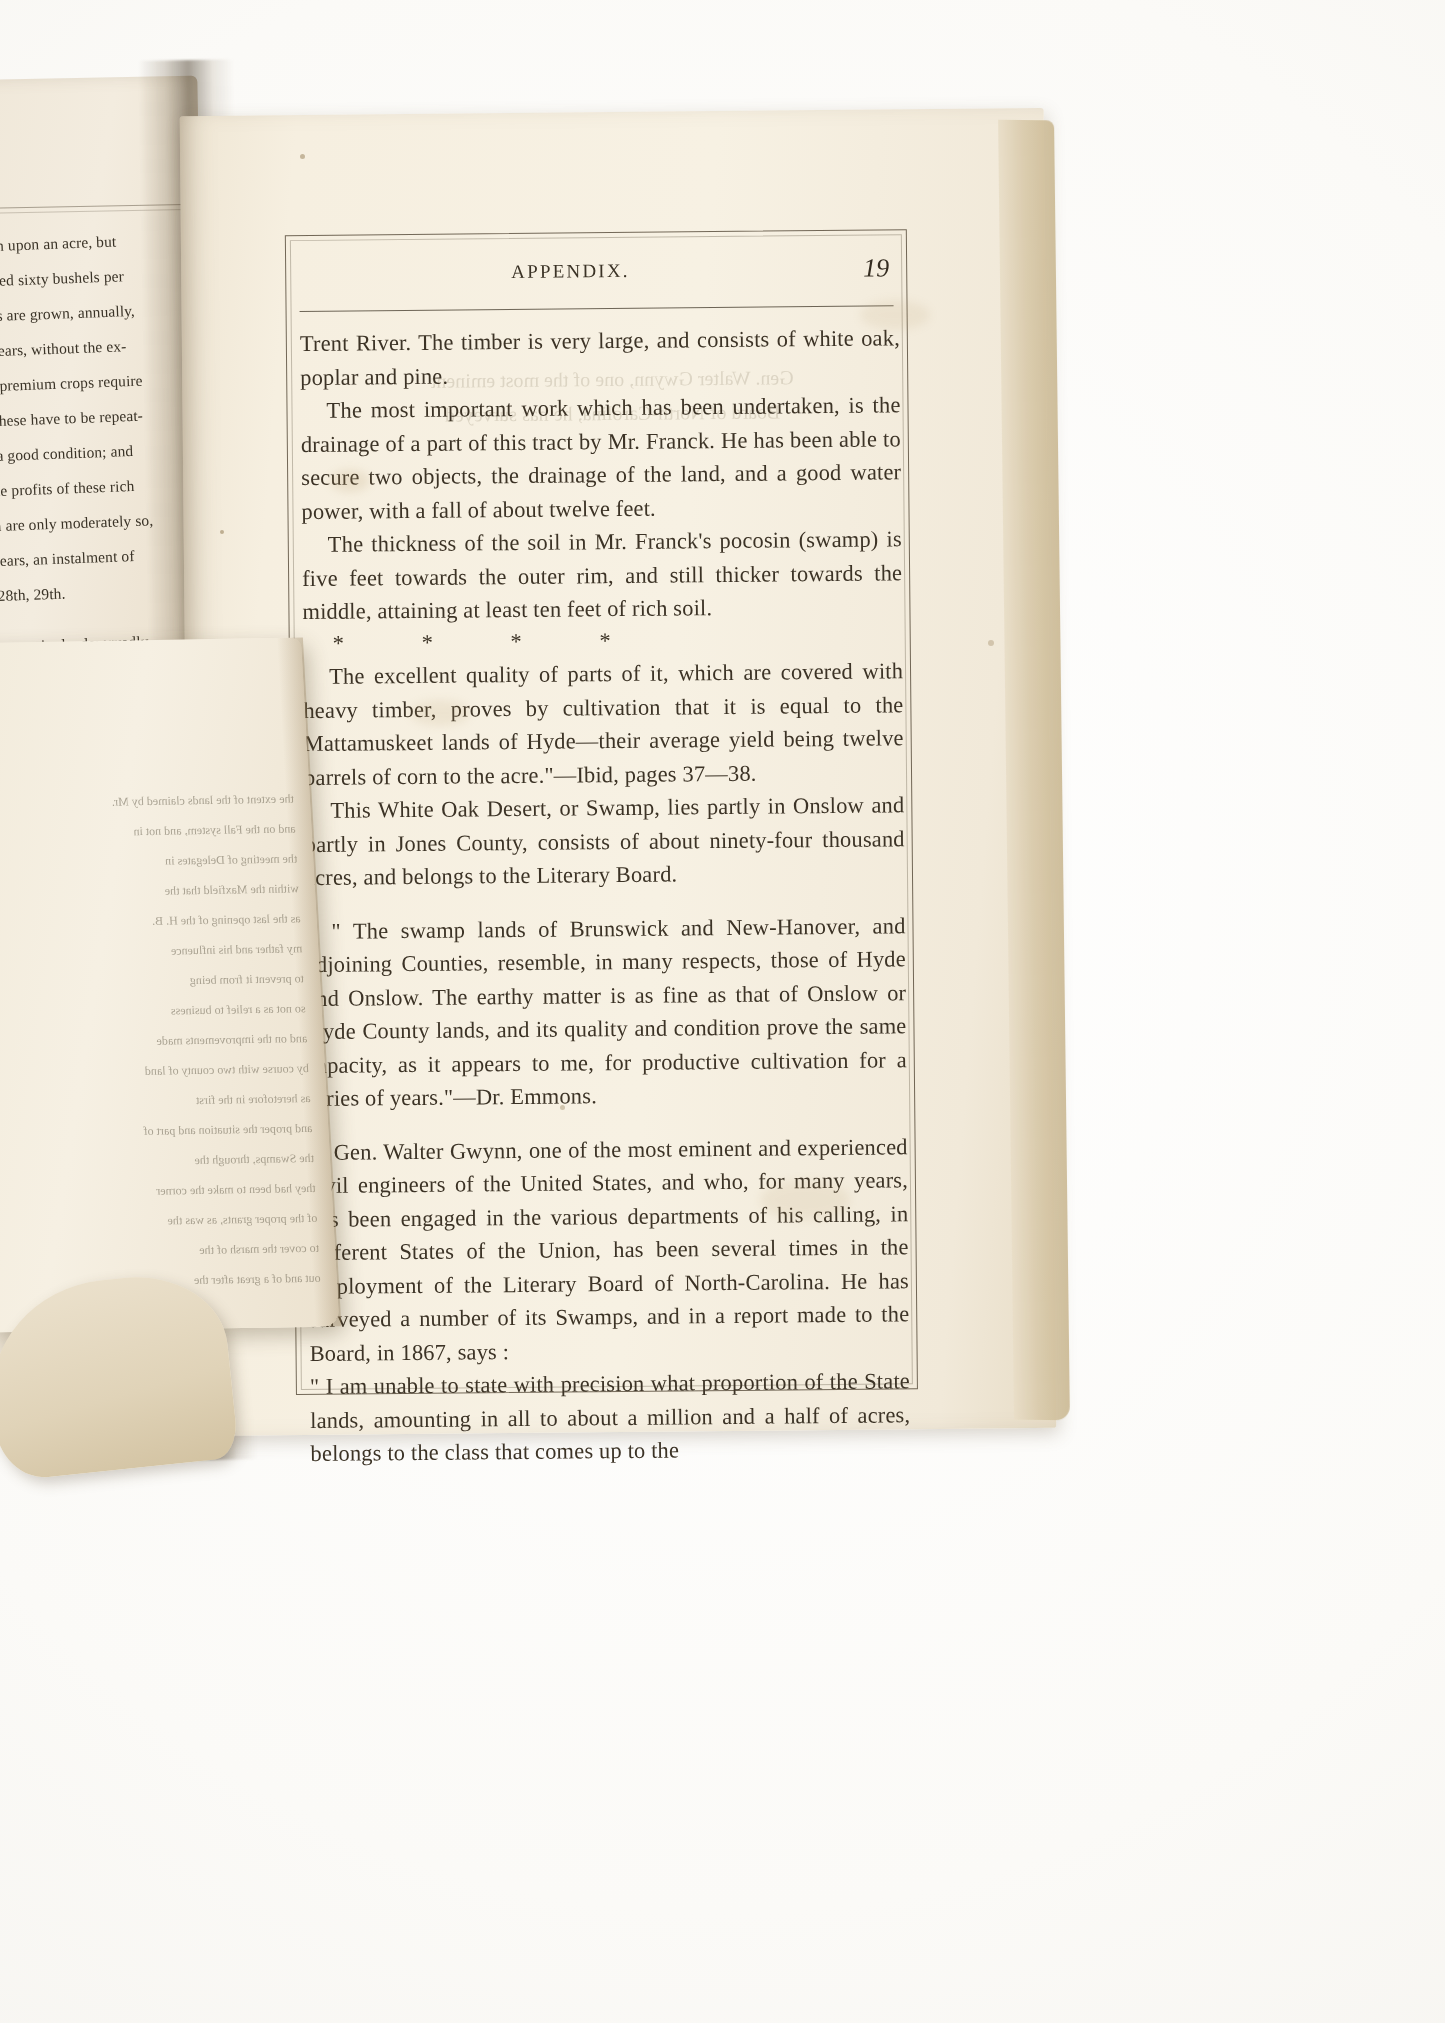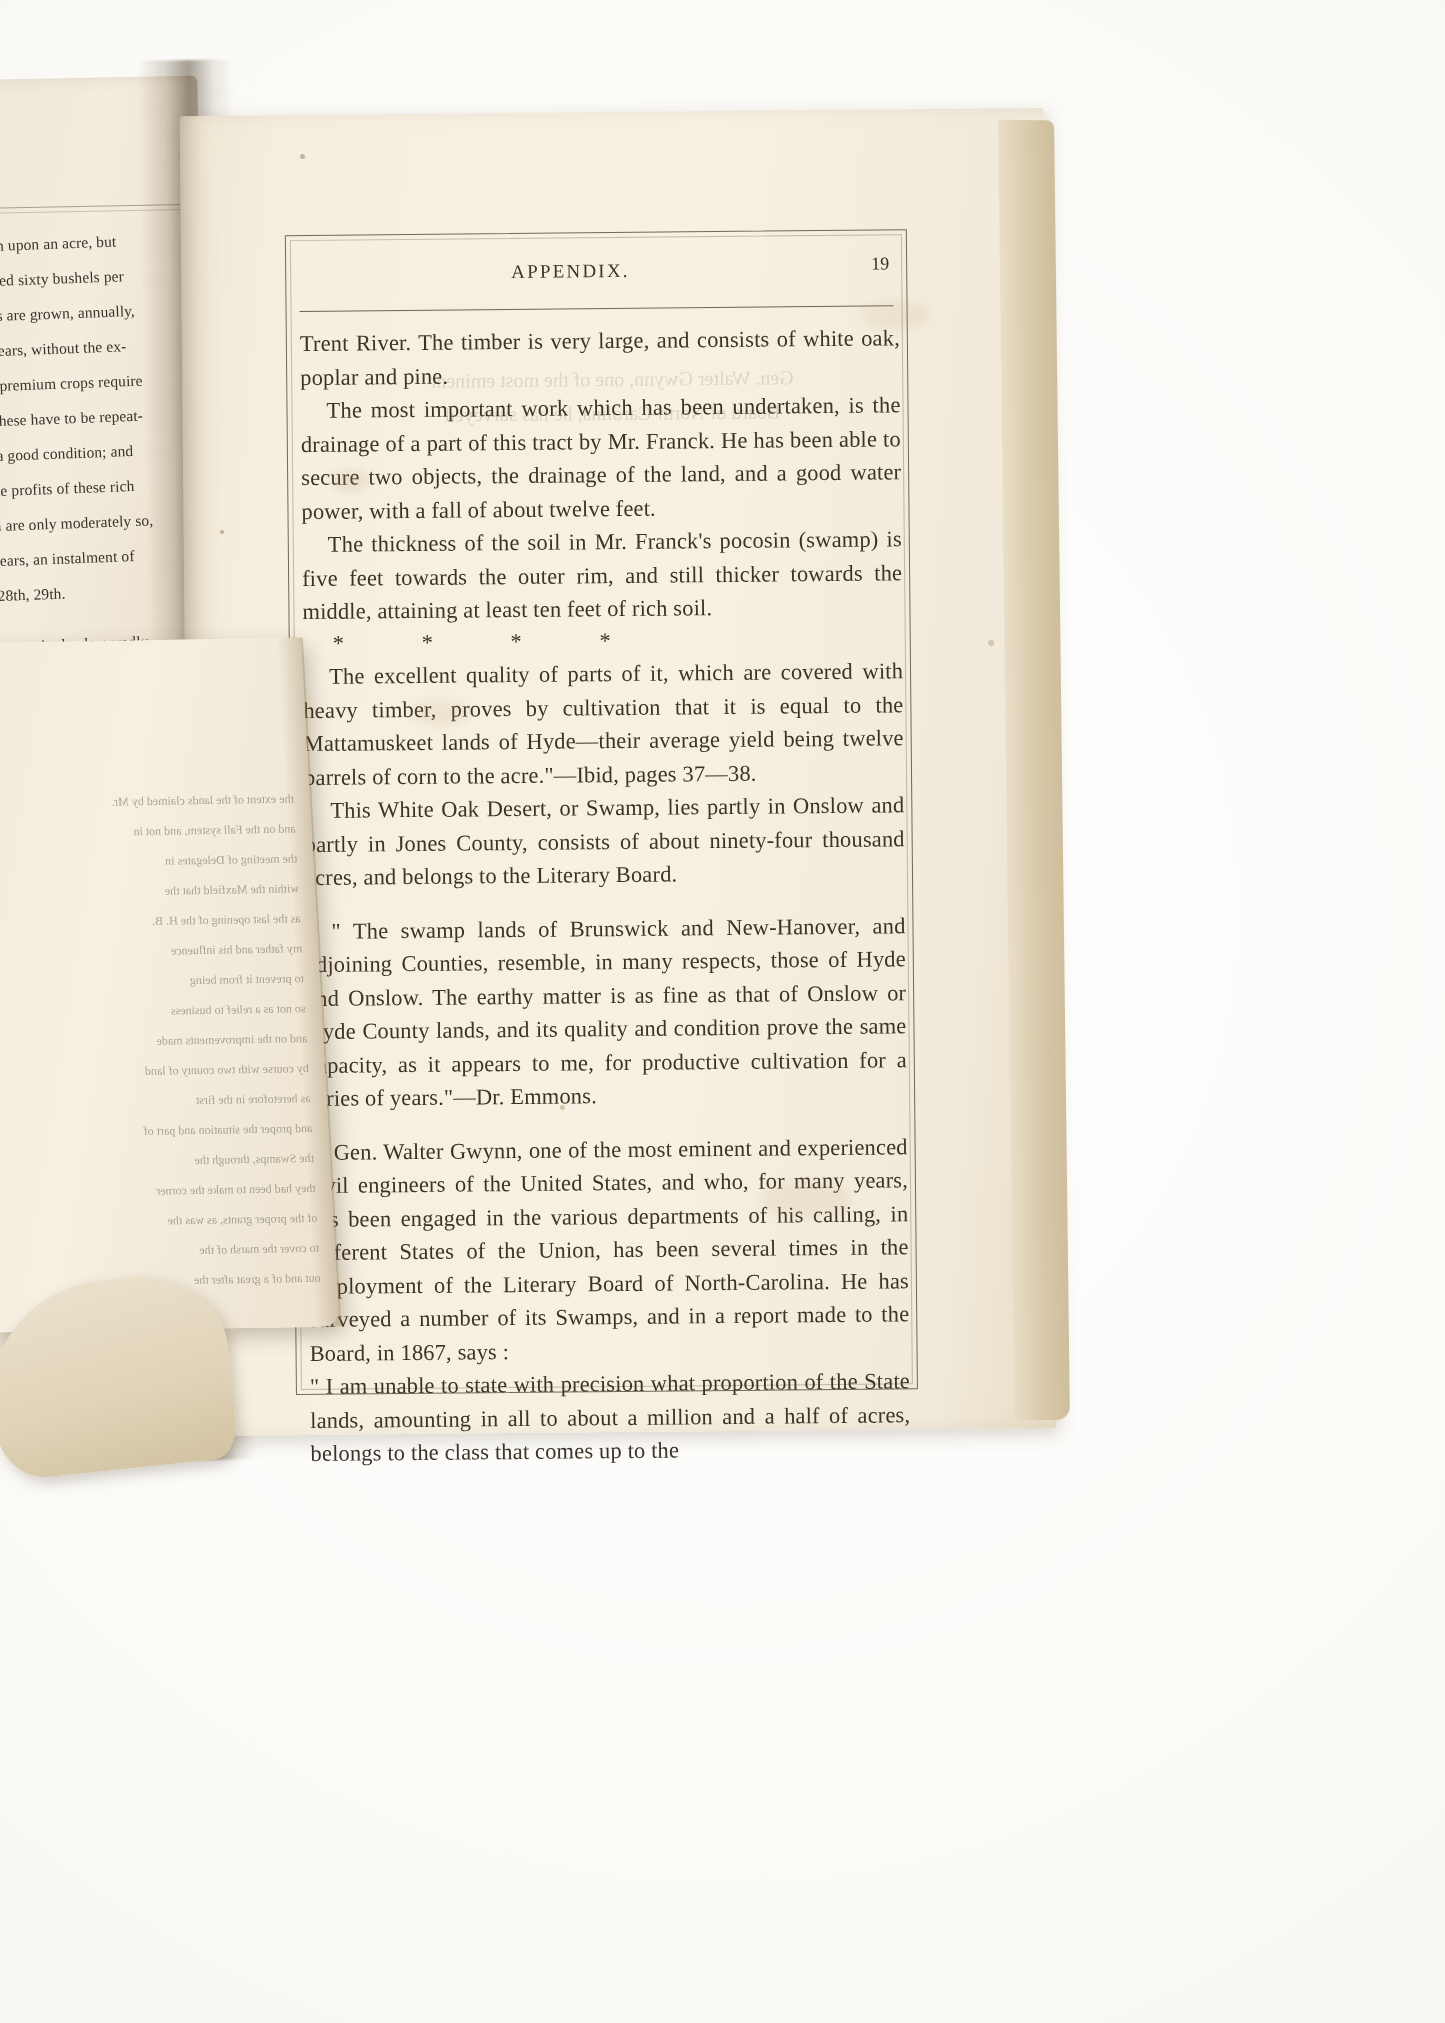--- a/index.html
+++ b/index.html
@@ -45,21 +45,21 @@
 
   
   #frame{position:absolute;left:104px;top:120px;width:620px;height:1158px;
      border:1px solid rgba(70,58,40,.75);}
   #frame:after{content:"";position:absolute;left:4px;top:4px;right:4px;bottom:4px;
      border:1px solid rgba(70,58,40,.30);}
 
   
   #hdr{position:absolute;left:118px;top:146px;width:594px;height:32px;}
   #hdr .appendix{position:absolute;left:212px;top:2px;font-size:19px;letter-spacing:2.2px;color:#3b3326;}
-  #hdr .pageno{position:absolute;right:4px;top:-2px;font-size:18px;color:#342c20;}
+  #hdr .pageno{position:absolute;right:4px;top:-2px;font-size:26px;color:#342c20;font-style:italic;}
   #hdr-rule{position:absolute;left:118px;top:196px;width:594px;height:1px;background:#4a4132;opacity:.8;}
 
   
   #body-col{position:absolute;left:118px;top:212px;width:600px;
      font-size:22.5px;line-height:33.5px;color:#3c3326;text-align:justify;
      letter-spacing:.15px;}
   #body-col p{margin:0;text-indent:26px;}
   #body-col p.noindent{text-indent:0;}
   #body-col p.gap{margin-top:20px;}
   .asterisks{letter-spacing:36px;padding-left:30px;}

